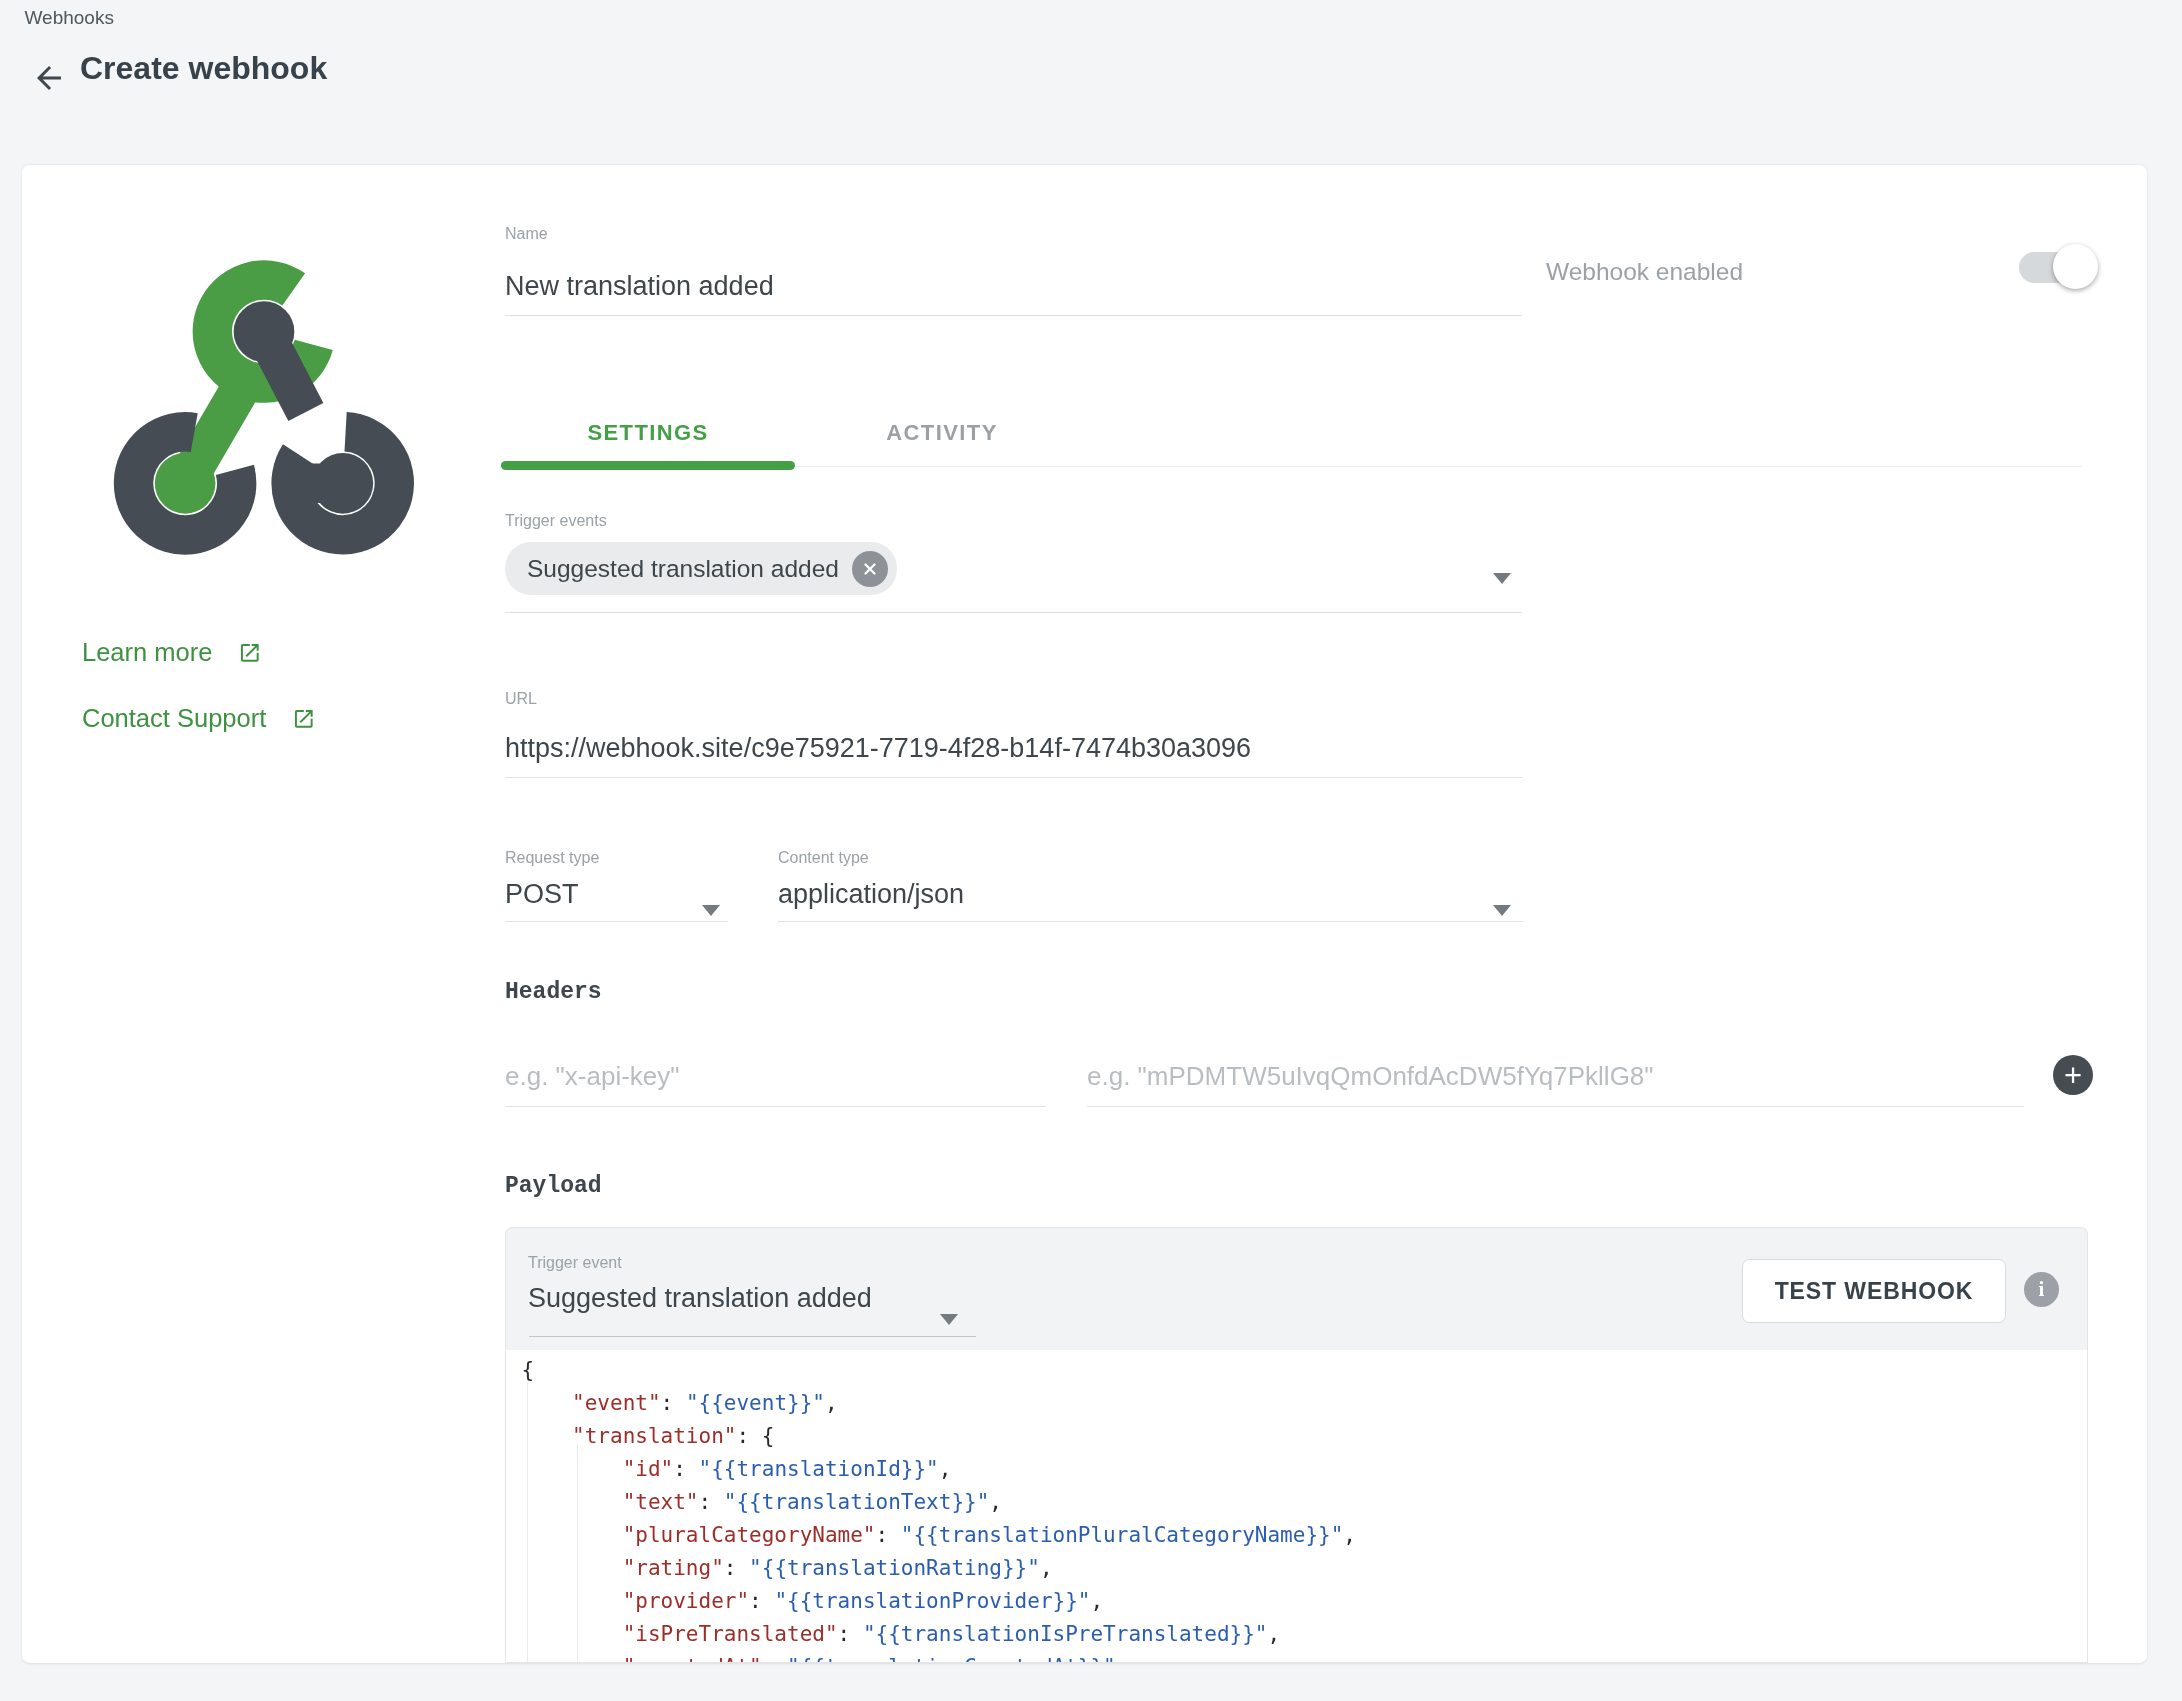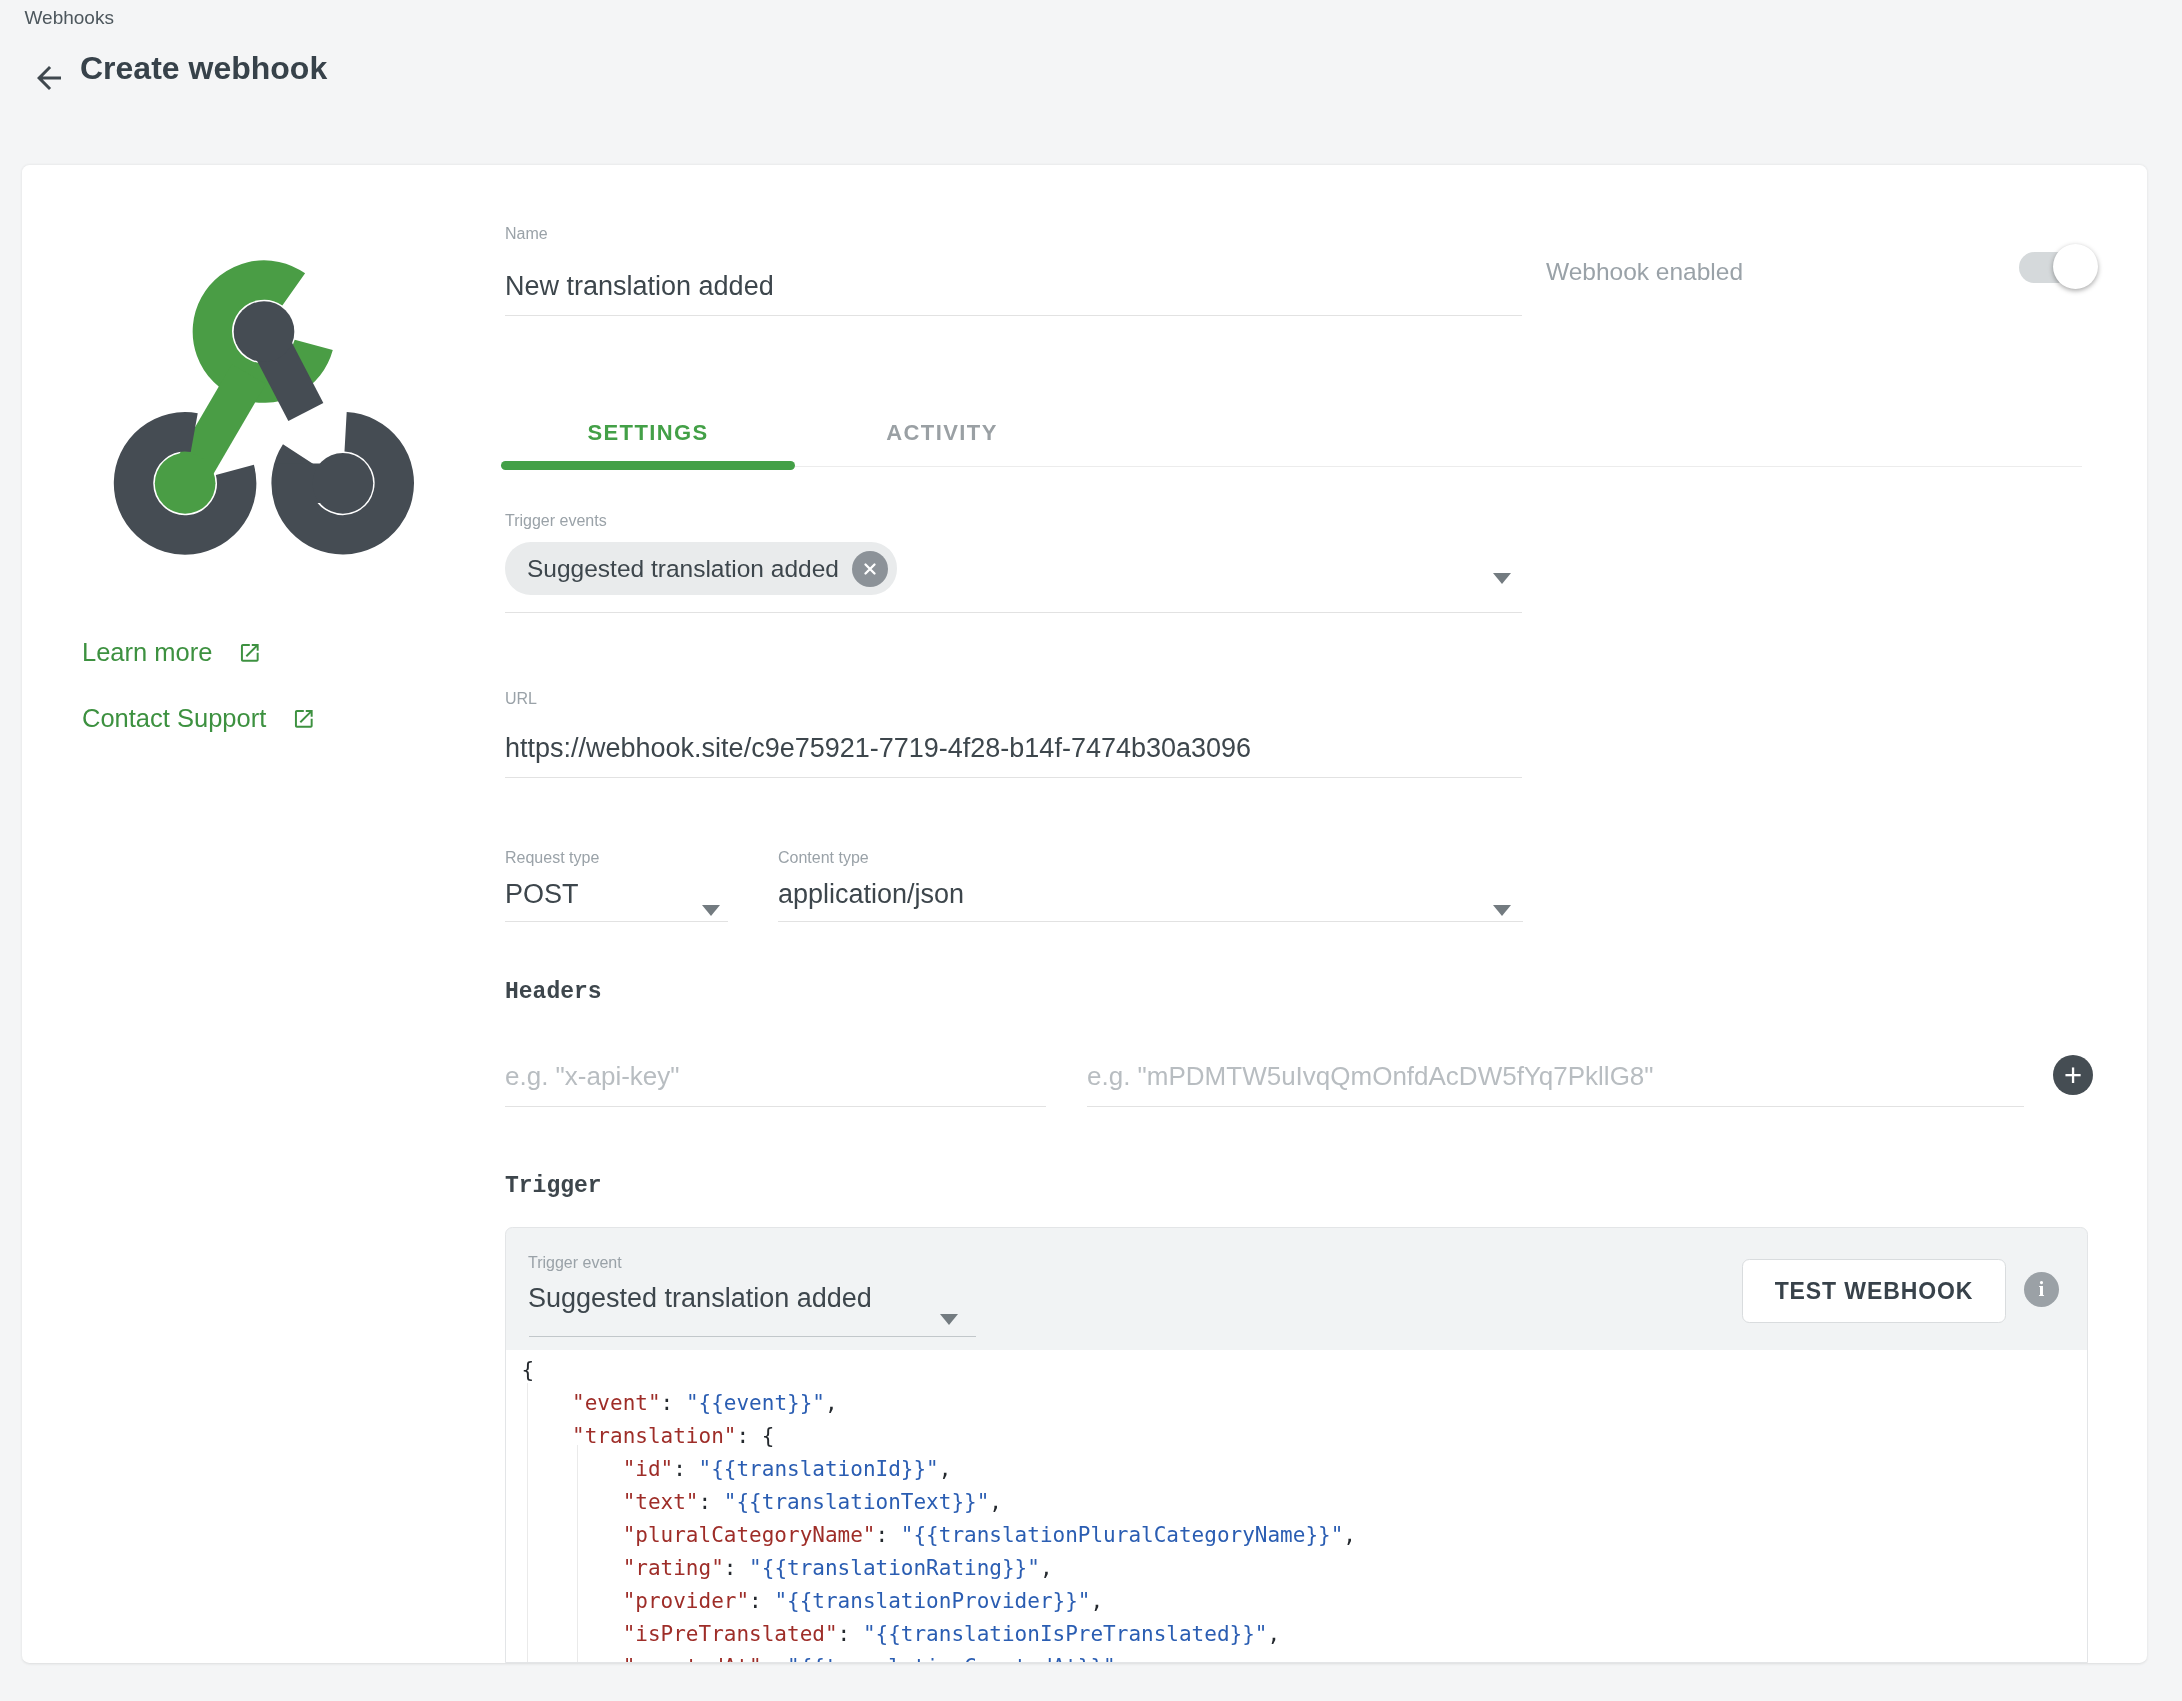--- a/index.html
+++ b/index.html
@@ -195,21 +195,21 @@
     <div class="caret" style="left:1471px;top:740px;"></div>
     <div class="underline" style="left:756px;top:756px;width:745px;"></div>
 
     <div class="section-title" style="left:483px;top:814px;">Headers</div>
     <input class="text-input hk-input" type="text" placeholder="e.g. &quot;x-api-key&quot;" style="">
     <input class="text-input hv-input" type="text" placeholder="e.g. &quot;mPDMTW5uIvqQmOnfdAcDW5fYq7PkllG8&quot;" style="">
     <div class="add-btn">
       <span>+</span>
     </div>
 
-    <div class="section-title" style="left:483px;top:1008px;">Trigger</div>
+    <div class="section-title" style="left:483px;top:1008px;">Payload</div>
 
     <div class="panel">
       <div class="fld-label">Trigger event</div>
       <div class="fld-value select-value">Suggested translation added</div>
       <div class="caret"></div>
       <div class="panel-underline"></div>
 
       <button class="test-btn">TEST WEBHOOK</button>
       <div class="info-btn">
         <span>i</span>

